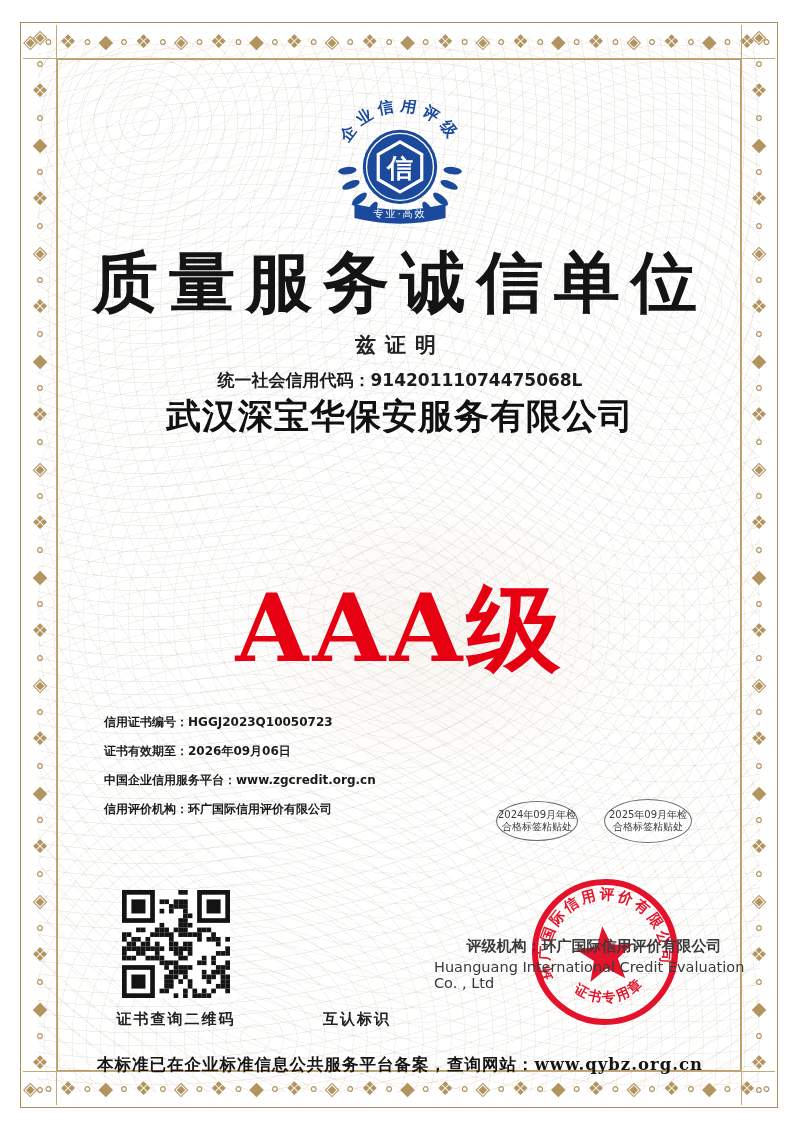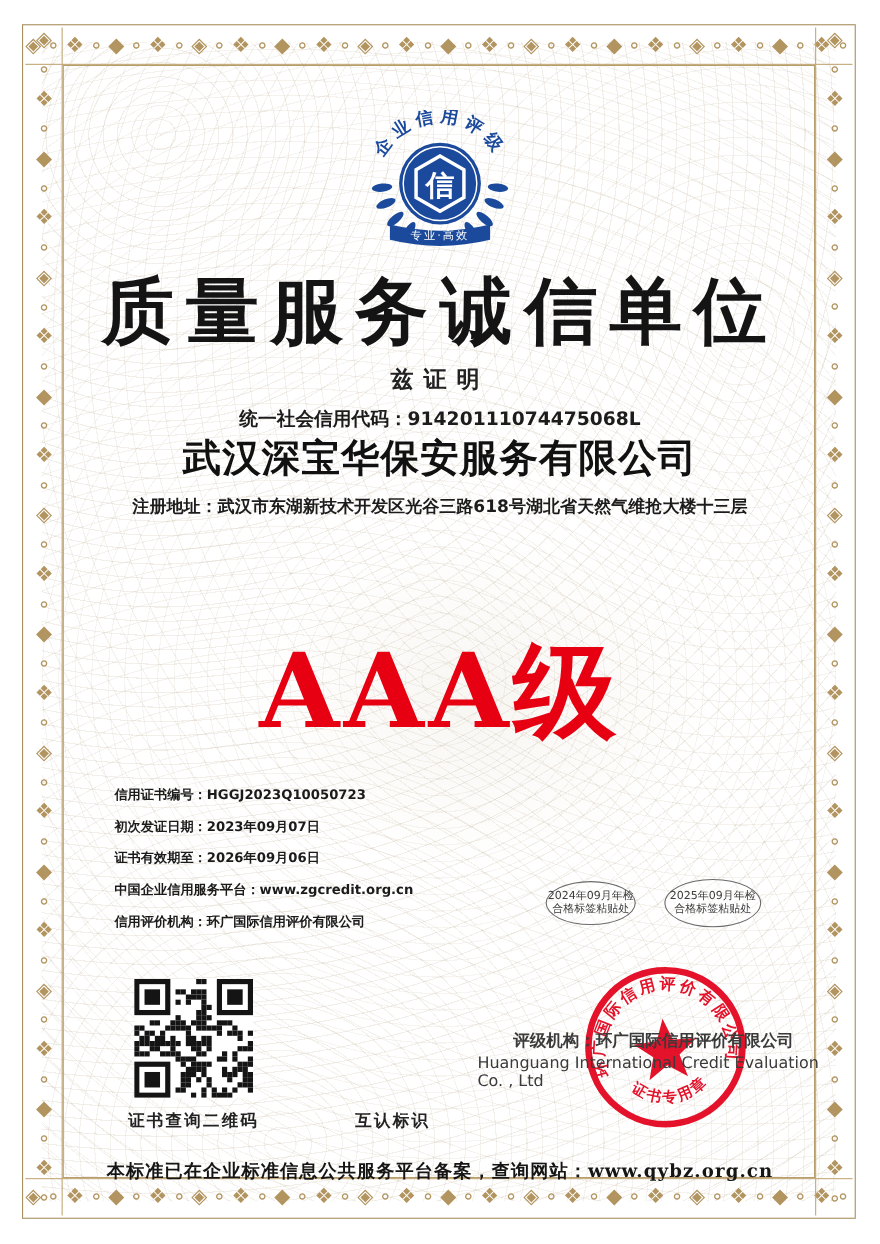--- a/index.html
+++ b/index.html
@@ -116,28 +116,26 @@
 
       <path d="M26,112 Q75,124 124,112 L124,127 Q75,139 26,127 Z" fill="#1b4a9c"></path>
       <text x="75" y="126" text-anchor="middle" font-size="11" fill="#ffffff" letter-spacing="2">专业·高效</text>
     </svg>
   </div>
 
   <div class="abs ctr title">质量服务诚信单位</div>
   <div class="abs ctr subtitle">兹证明</div>
   <div class="abs ctr code-line">统一社会信用代码：91420111074475068L</div>
   <div class="abs ctr company">武汉深宝华保安服务有限公司</div>
-  <div class="abs ctr address">注册地址：武汉市东湖新技术开发区光谷三路618号湖北省天然气维抢大楼十三层</div>
 
 
   <div class="abs ctr rating">AAA级</div>
 
   <div class="abs details">
     <div>信用证书编号：HGGJ2023Q10050723</div>
-    <div>初次发证日期：2023年09月07日</div>
     <div>证书有效期至：2026年09月06日</div>
     <div>中国企业信用服务平台：www.zgcredit.org.cn</div>
     <div>信用评价机构：环广国际信用评价有限公司</div>
   </div>
 
   <div class="badge badge1">
     <span>2024年09月年检</span>
     <span>合格标签粘贴处</span>
   </div>
   <div class="badge badge2">

